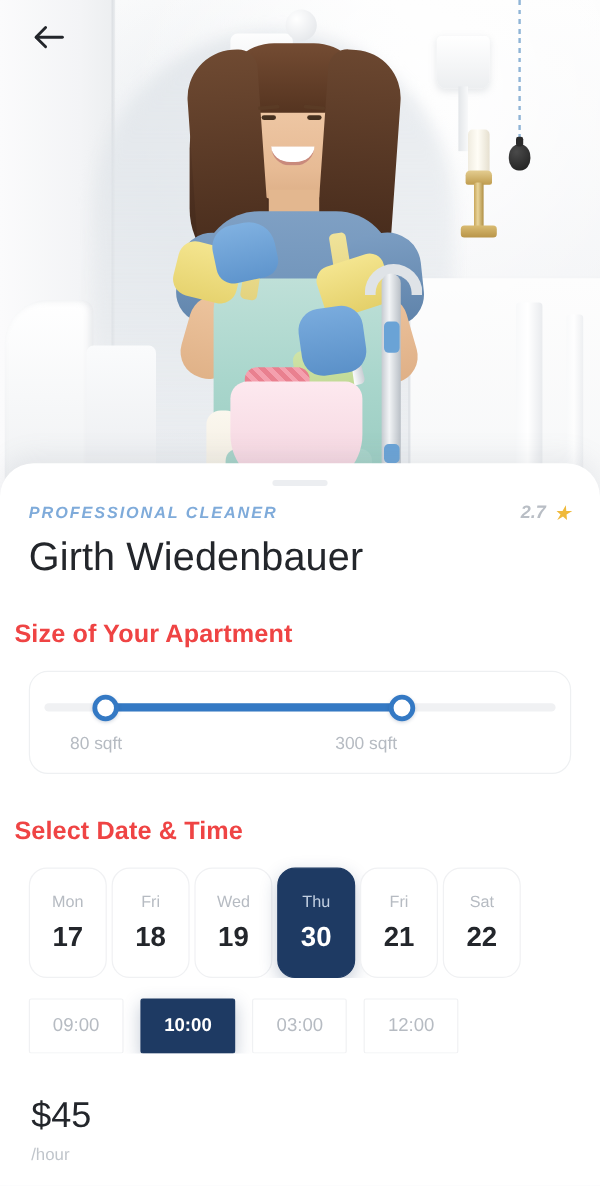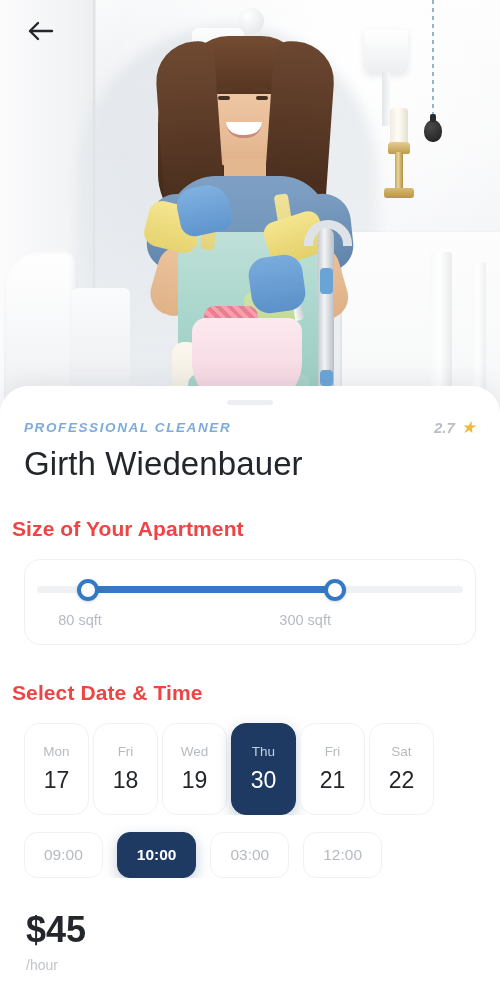--- a/index.html
+++ b/index.html
@@ -376,38 +376,38 @@
   .date-card {
     flex: 0 0 auto;
     width: 65px; height: 92px;
     border: 1px solid #f0f1f3; border-radius: 15px;
     background: #fff;
     display: flex; flex-direction: column;
     align-items: center; justify-content: center; gap: 8px;
     cursor: pointer;
   }
   .date-dow { font-size: 13.5px; color: #b6bbc2; }
-  .date-num { font-size: 23px; font-weight: 400; color: #23262b; }
+  .date-num { font-size: 23px; font-weight: 700; color: #23262b; }
   .date-card.selected {
     background: #1e3a63; border-color: #1e3a63;
     box-shadow: 0 5px 14px rgba(30,58,99,.26);
   }
   .date-card.selected .date-dow { color: #c3d0e2; }
   .date-card.selected .date-num { color: #ffffff; }
 
   
   .strip-time {
     display: flex; gap: 14px;
     padding: 17px 0 0 24px;
     overflow: hidden;
   }
   .time-chip {
     flex: 0 0 auto;
     height: 46px; padding: 0 19px;
-    border: 1px solid #f0f1f3; border-radius: 13px;
+    border: 1px solid #f0f1f3; border-radius: 2px;
     background: #fff;
     display: flex; align-items: center; justify-content: center;
     font-size: 15.5px; color: #b6bbc2; font-weight: 500;
     cursor: pointer;
   }
   .time-chip.selected {
     background: #1e3a63; border-color: #1e3a63;
     color: #ffffff; font-weight: 700;
     box-shadow: 0 5px 14px rgba(30,58,99,.26);
   }
@@ -416,21 +416,21 @@
   .bottom-bar {
     position: absolute; left: 0; bottom: 0;
     width: 500px; height: 92px;
     background: #ffffff;
     border-radius: 26px 26px 0 0;
     display: flex; align-items: center;
     padding: 0 22px 0 26px;
     z-index: 9;
   }
   .price-wrap { width: 80px; }
-  .price { font-size: 36px; font-weight: 700; color: #23262b; line-height: 1; }
+  .price { font-size: 30px; font-weight: 400; color: #23262b; line-height: 1; }
   .per { font-size: 14px; color: #c0c5cb; margin-top: 9px; }
   .book-btn {
     flex: 1; height: 58px; margin-left: 22px;
     background: #1e3a63; border-radius: 29px; border: none;
     color: #fff; font-size: 14.5px; font-weight: 700;
     letter-spacing: 2.1px;
     font-family: "Liberation Sans", sans-serif;
     cursor: pointer;
     box-shadow: 0 6px 16px rgba(30,58,99,.28);
   }

